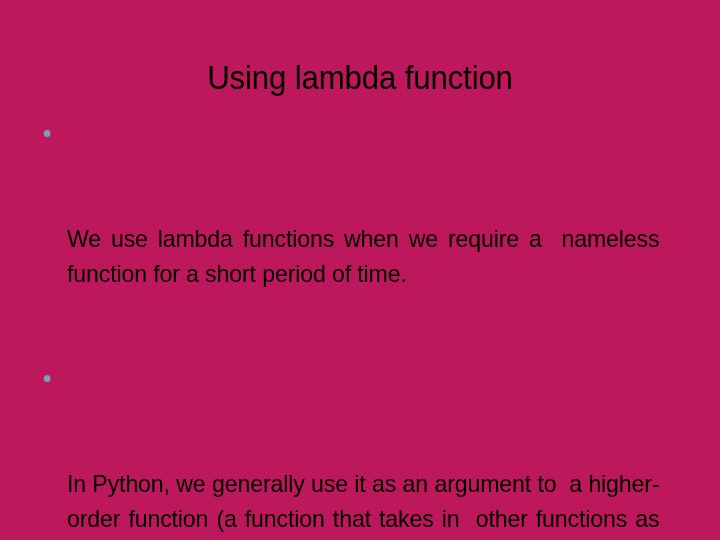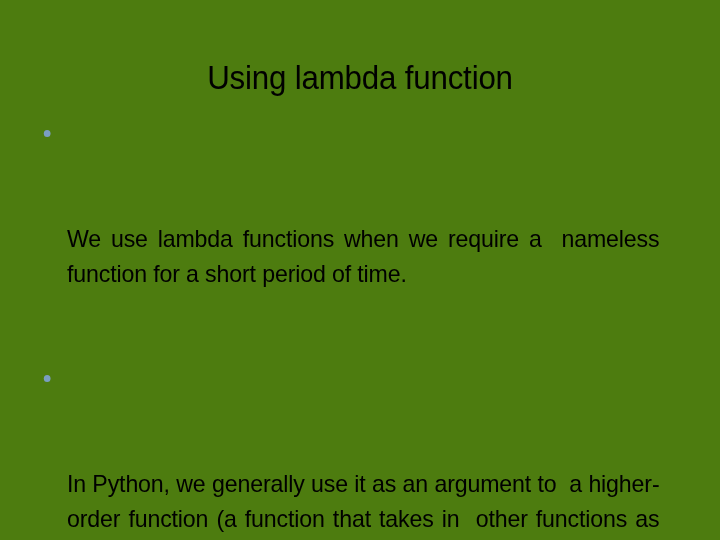--- a/index.html
+++ b/index.html
@@ -78,21 +78,21 @@
 
   .bullet-text {
     display: block;
   }
   
   .bullet-item { text-align-last: left; }
 </style>
 </head>
 <body>
 
-<div class="slide" style="background: #4d7c0f;">
+<div class="slide" style="background: #be185d;">
 
   <div class="slide-title">Using lambda function</div>
 
   <div class="body-block">
 
     <div class="bullet-item">
       <span class="bullet-dot" style="background: rgb(122, 158, 194);"></span>
       <span class="bullet-text">We use lambda functions when we require a  nameless function for a short period of time.</span>
     </div>
 

